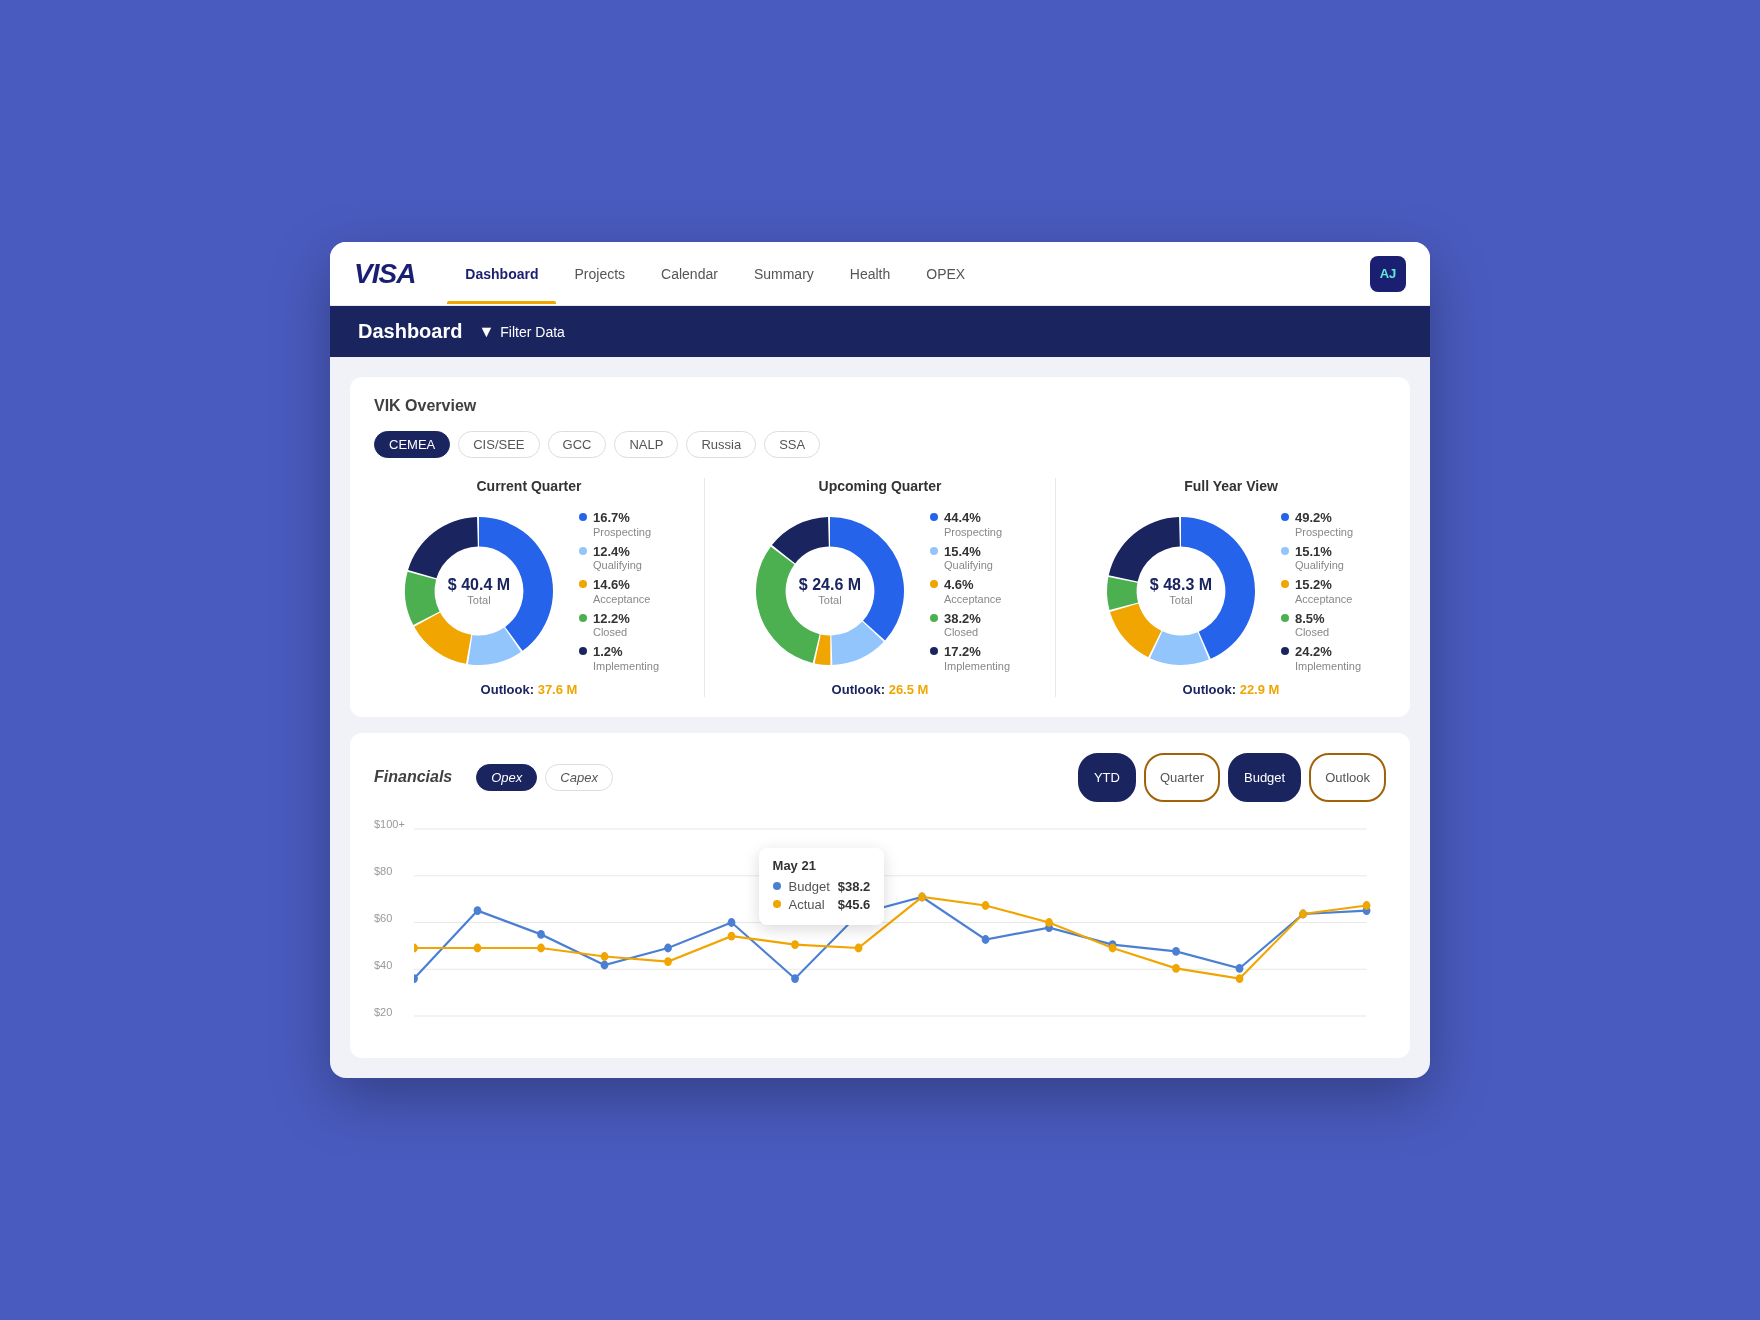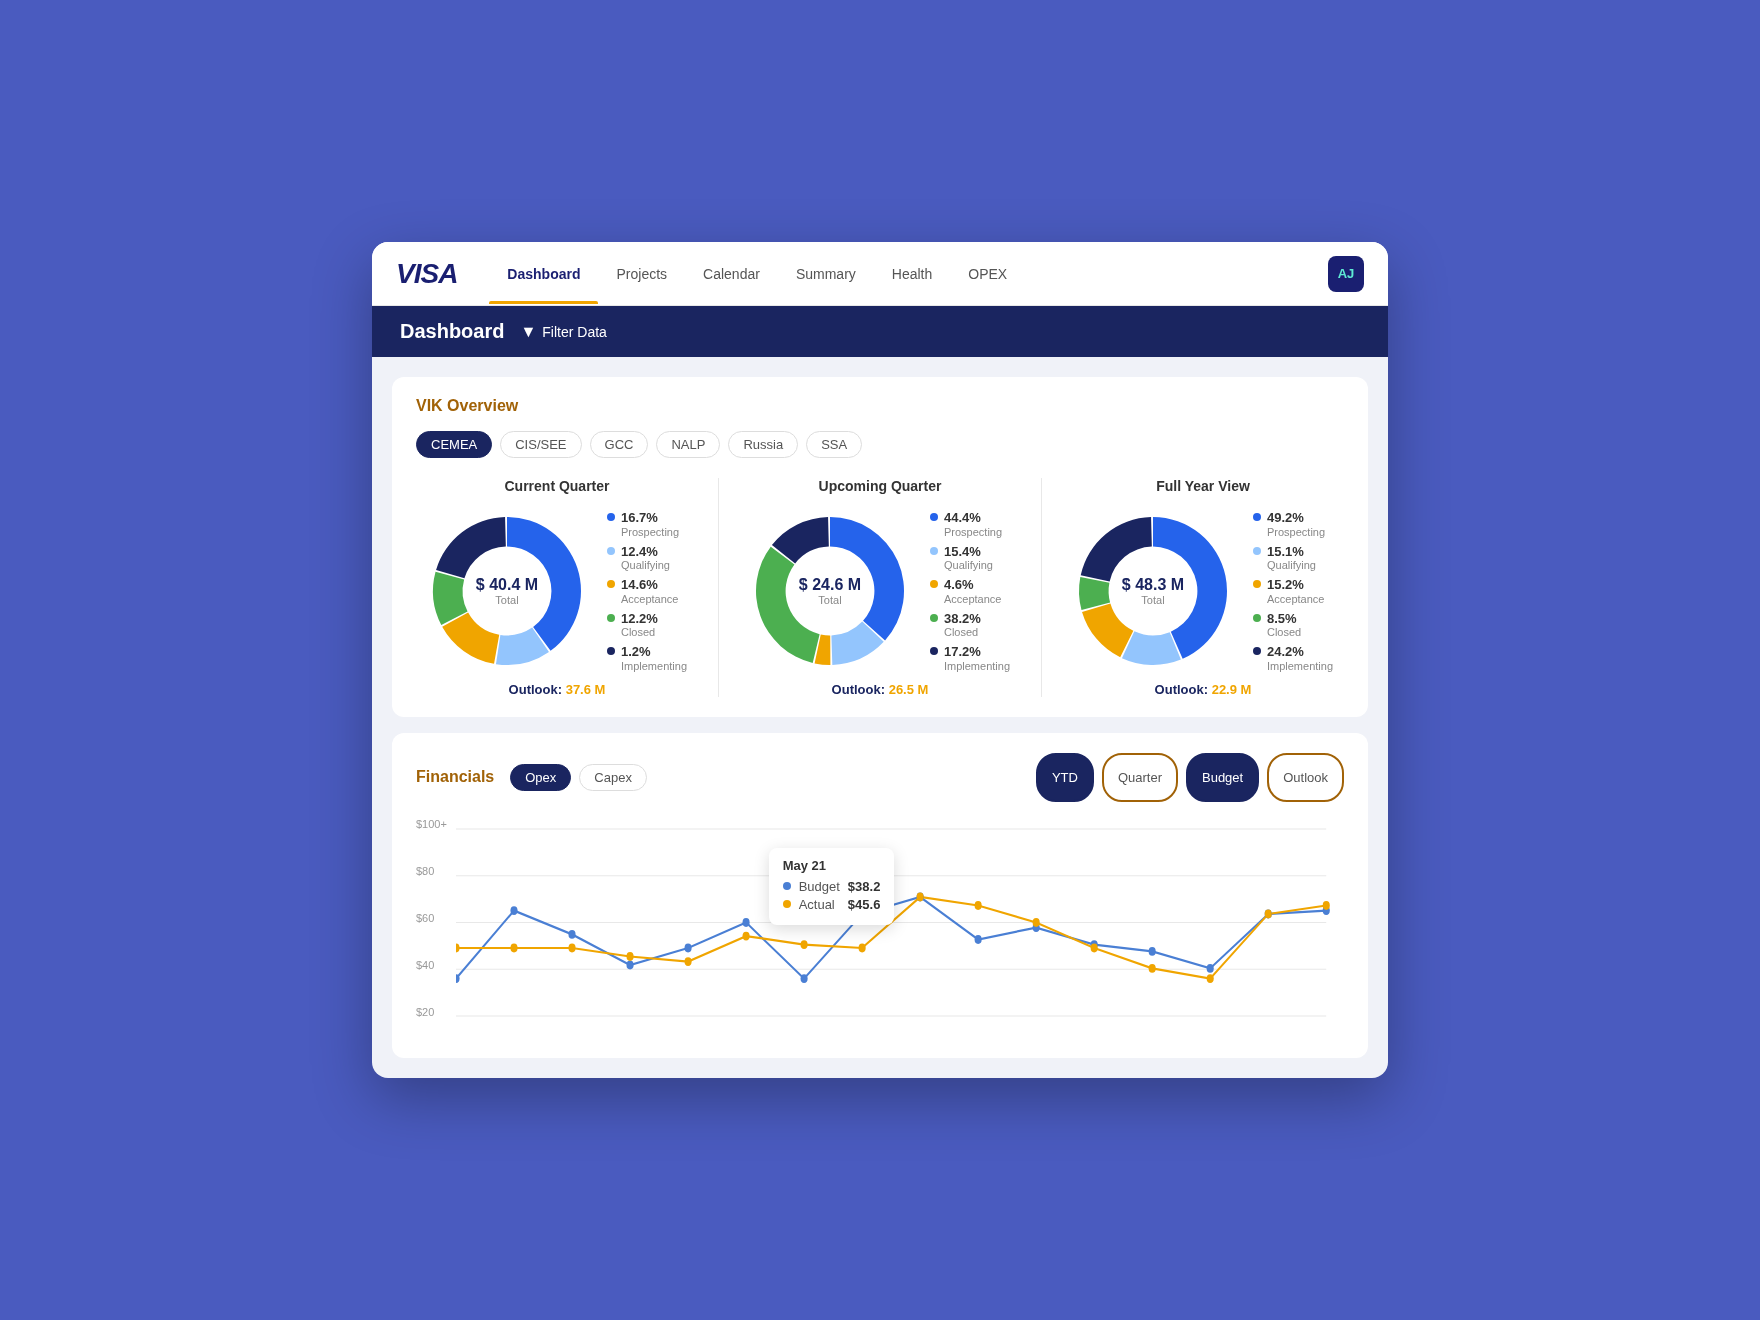--- a/index.html
+++ b/index.html
@@ -8,21 +8,21 @@
       font-family: -apple-system, BlinkMacSystemFont, 'Segoe UI', Arial, sans-serif;
       display: flex;
       align-items: center;
       justify-content: center;
       min-height: 100vh;
       padding: 40px;
     }
     .app-container {
       background: #f0f2f8;
       border-radius: 16px;
-      width: 1016px;
+      width: 1100px;
       overflow: hidden;
       box-shadow: 0 20px 60px rgba(0,0,0,0.3);
     }
     
     .nav {
       background: #fff;
       display: flex;
       align-items: center;
       padding: 0 24px;
       height: 64px;
@@ -119,21 +119,21 @@
     }
     
     .card {
       background: #fff;
       border-radius: 12px;
       padding: 20px 24px;
     }
     .card-title {
       font-size: 16px;
       font-weight: 700;
-      color: #a16207;
+      color: #404040;
       margin-bottom: 16px;
     }
     
     .region-tabs {
       display: flex;
       gap: 8px;
       margin-bottom: 20px;
     }
     .region-tab {
       padding: 5px 14px;
@@ -534,21 +534,21 @@
     </div>
               </div>
             </div>
             <div class="outlook-line"><span style="color:#1a2560;font-weight:600;">Outlook:</span> <span style="color:#f0a500;font-weight:600;">22.9 M</span></div>
           </div>
         </div>
     </div>
 
     <div class="card">
       <div class="fin-header">
-        <div style="display:flex;align-items:center;gap:16px;">
+        <div style="display:flex;align-items:center;gap:24px;font-style:italic;">
           <div class="card-title" style="margin-bottom:0;">Financials</div>
           <div class="fin-tabs" id="fin-left-tabs">
               <div class="fin-tab active">Opex</div>
               <div class="fin-tab">Capex</div>
             </div>
         </div>
         <div class="fin-right-tabs" id="fin-right-tabs">
             <div class="fin-right-tab active">YTD</div>
             <div class="fin-right-tab">Quarter</div>
             <div class="fin-right-tab active">Budget</div>

